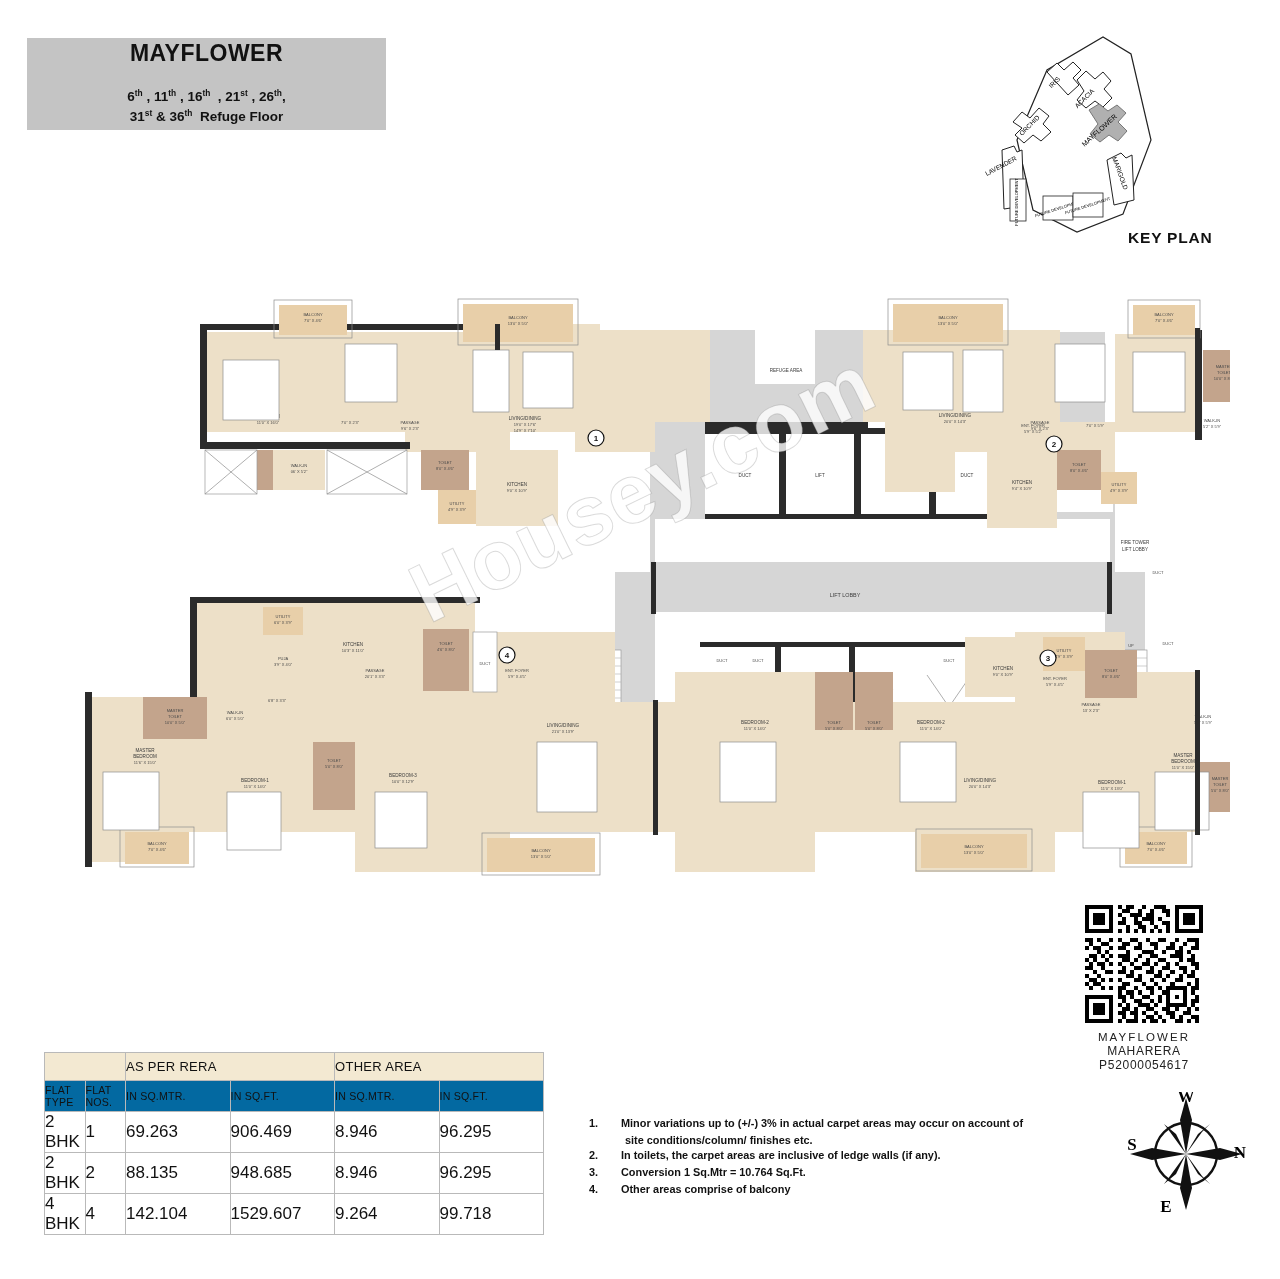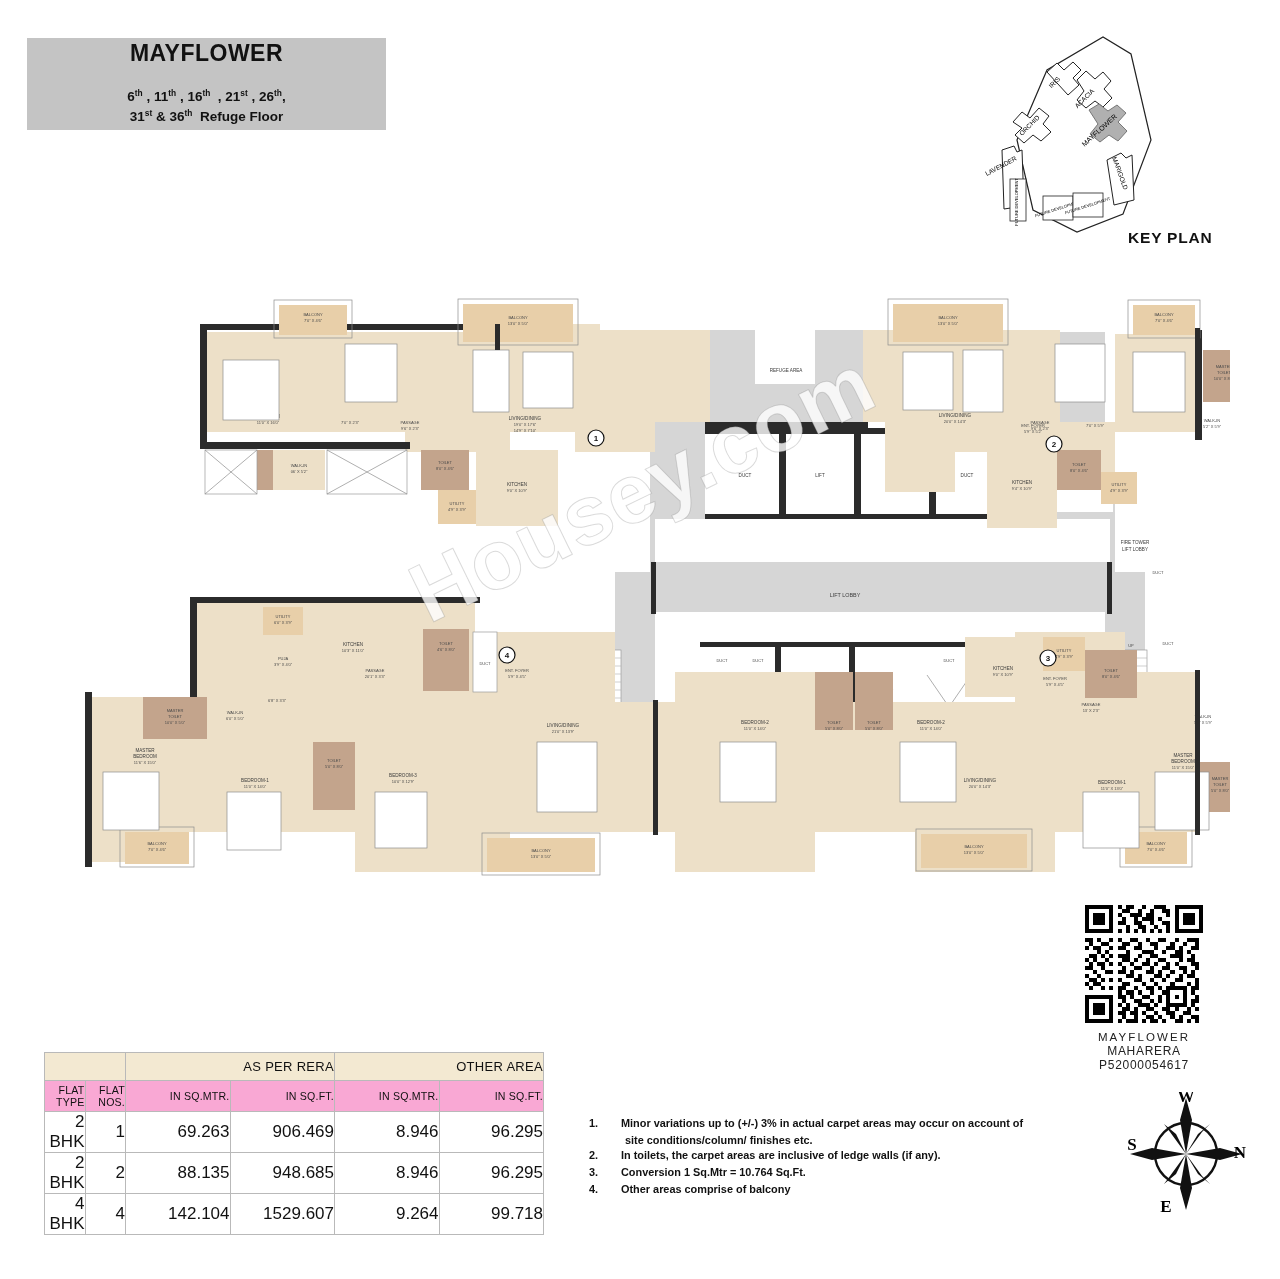--- a/index.html
+++ b/index.html
@@ -36,24 +36,24 @@
   #qr-block{position:absolute;left:1078px;top:905px;width:132px;text-align:center;}
   #qr-img{width:118px;height:118px;margin:0 auto;background:#fff;}
   #qr-name{font-size:11.5px;letter-spacing:2.1px;margin-top:8px;color:#222;}
   #qr-rera{font-size:12px;letter-spacing:.7px;margin-top:1px;color:#222;}
 
   
   #area-wrap{position:absolute;left:44px;top:1052px;width:500px;}
   #area-title{text-align:center;font-size:15px;letter-spacing:.3px;margin-bottom:4px;}
   table.area{border-collapse:collapse;width:500px;table-layout:fixed;
        font-size:10.6px;}
-  table.area td,table.area th{border:1px solid #b9b9b9;text-align:right;
+  table.area td,table.area th{border:1px solid #b9b9b9;text-align:left;
        padding:0;height:30px;font-weight:normal;}
   table.area tr.head1 td{background:#f3e9d2;font-size:13px;height:27px;letter-spacing:.3px;}
-  table.area tr.head2 td{background:#f9a8d4;font-size:10.6px;letter-spacing:.2px;}
+  table.area tr.head2 td{background:#0369a1;font-size:10.6px;letter-spacing:.2px;}
   table.area tr.data td{background:#ffffff;font-size:17px;}
   .col-a{width:80px}.col-b{width:76px}.col-c{width:88px}
   .col-d{width:86px}.col-e{width:86px}.col-f{width:84px}
 
   
   #notes{position:absolute;left:589px;top:1116px;width:510px;font-size:10.9px;
        font-weight:bold;line-height:1.44;}
   #notes .row{display:flex;margin-bottom:1px;}
   #notes .num{width:32px;flex:none;}
   #notes .txt{flex:1;}

